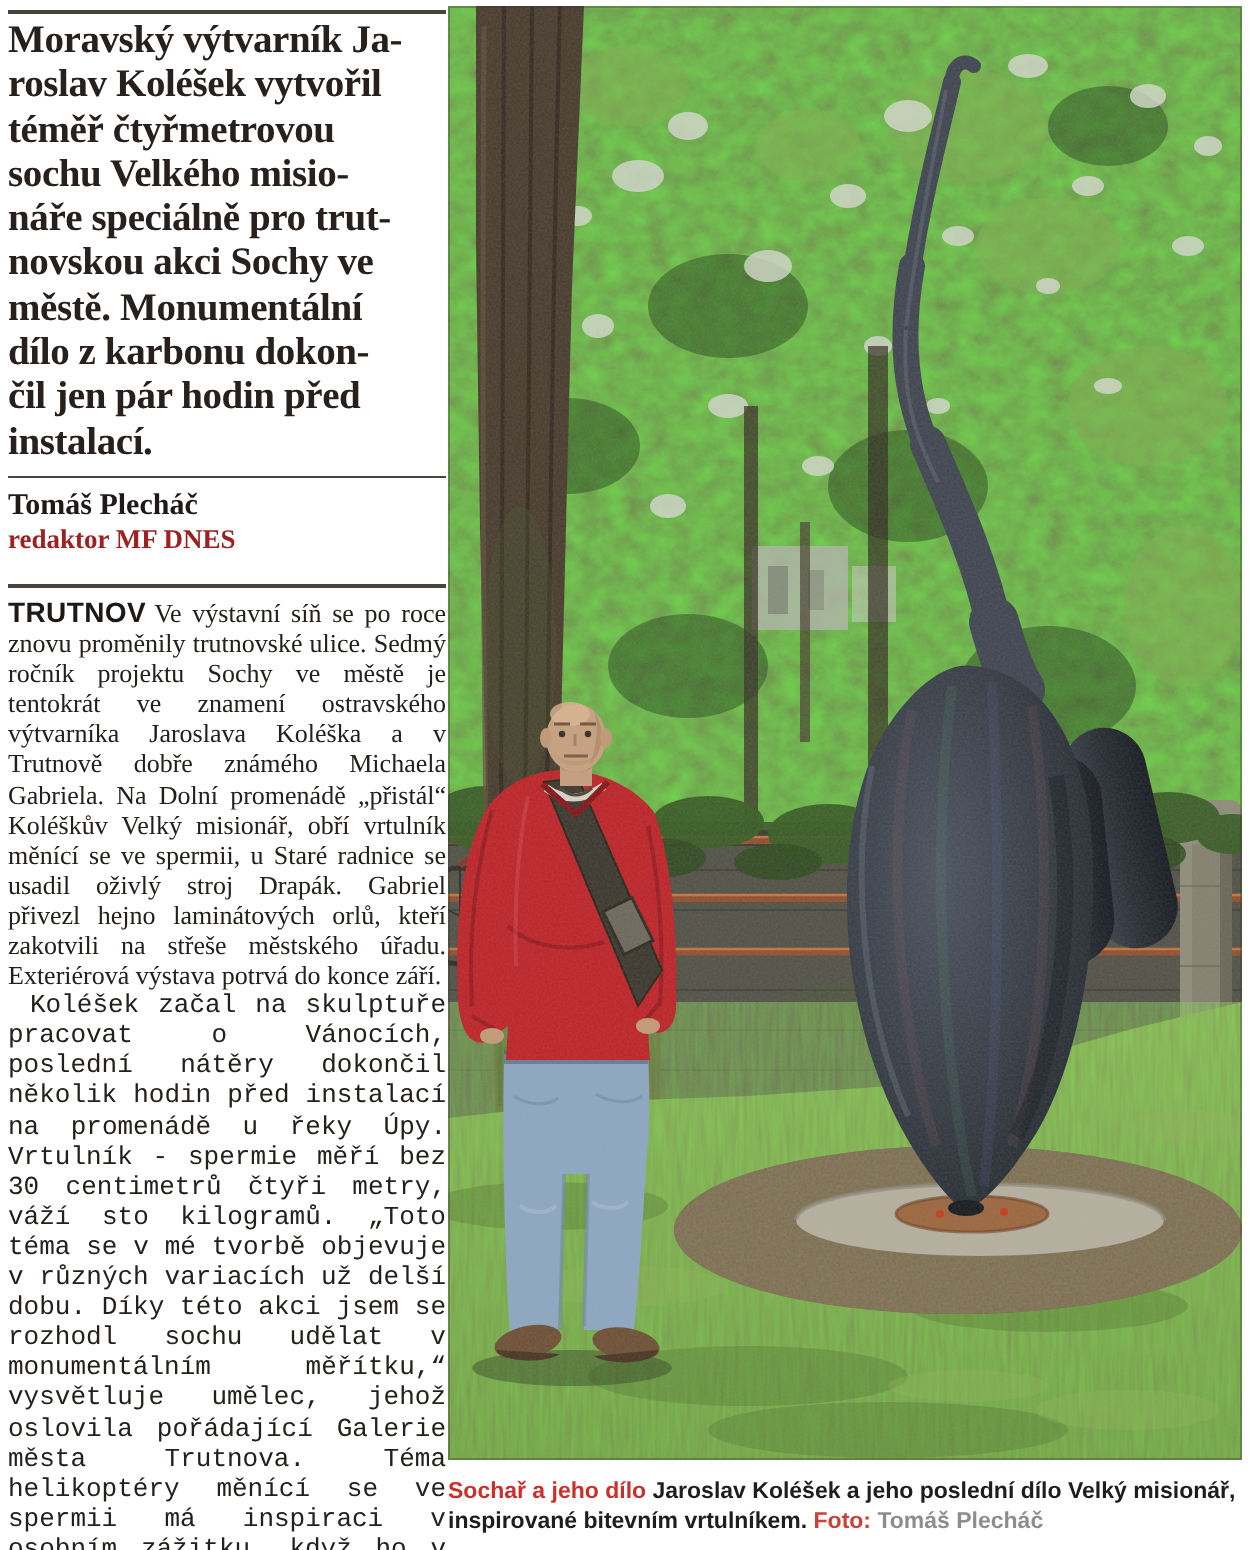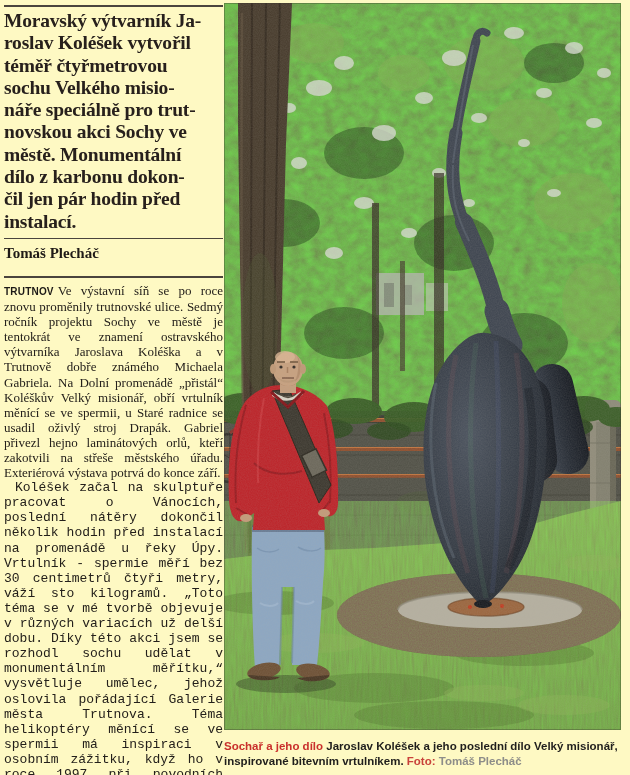--- a/index.html
+++ b/index.html
@@ -1,18 +1,18 @@
 <!DOCTYPE html>
 <html><head>
 <meta charset="utf-8">
 <style>
   html,body{margin:0;padding:0;background:#b9b5ad;}
   .page{
     position:relative;width:630px;height:775px;overflow:hidden;
-    background:#fef9c3;
+    background:#ffffff;
     font-family:"Liberation Serif",serif;
   }
   
   .col{position:absolute;left:4px;top:0;width:219px;}
   .rule{background:#4a443d;height:2px;width:100%;}
   .rule.top{margin-top:5px;height:2px;}
   .rule.thin{height:1.5px;}
   h1.lead{
     margin:3px 0 0 0;
     font-size:19.5px;line-height:22.3px;font-weight:700;
@@ -24,21 +24,21 @@
   .author{font-weight:700;font-size:15px;line-height:18px;color:#1f1a17;}
   .role{font-weight:700;font-size:13.5px;line-height:16px;color:#9d2121;}
   .bodytext{margin-top:5px;color:#24201b;}
   .bodytext p{
     margin:0;font-size:13px;line-height:15.1px;
     text-align:justify;
   }
   .bodytext p.p2{text-indent:11px;font-family:Liberation Mono, monospace;}
   .dateline{
     font-family:"Liberation Sans",sans-serif;
-    font-weight:700;font-size:10px;letter-spacing:.2px;color:#1c1916;
+    font-weight:700;font-size:14px;letter-spacing:.2px;color:#1c1916;
     padding-right:4px;
   }
   
   .photo{position:absolute;left:224px;top:3px;width:397px;height:727px;}
   .photo svg{display:block;}
   
   .caption{
     position:absolute;left:224px;top:739px;width:397px;
     font-family:"Liberation Sans",sans-serif;
     font-weight:700;font-size:11.5px;line-height:15px;color:#1f1e1c;
@@ -60,20 +60,21 @@
 sochu Velkého misio-
 náře speciálně pro trut-
 novskou akci Sochy ve
 městě. Monumentální
 dílo z karbonu dokon-
 čil jen pár hodin před
 instalací.</h1>
     <div class="rule thin after-lead"></div>
     <div class="byline">
       <div class="author">Tomáš Plecháč</div>
+      <div class="role">redaktor MF DNES</div>
     </div>
     <div class="rule thin"></div>
     <div class="bodytext">
       <p class="p1"><b class="dateline">TRUTNOV</b><span>Ve výstavní síň se po roce znovu proměnily trutnovské ulice. Sedmý ročník projektu Sochy ve městě je tentokrát ve znamení ostravského výtvarníka Jaroslava Koléška a v Trutnově dobře známého Michaela Gabriela. Na Dolní promenádě „přistál“ Koléškův Velký misionář, obří vrtulník měnící se ve spermii, u Staré radnice se usadil oživlý stroj Drapák. Gabriel přivezl hejno laminátových orlů, kteří zakotvili na střeše městského úřadu. Exteriérová výstava potrvá do konce září.</span></p>
       <p class="p2">Koléšek začal na skulptuře pracovat o Vánocích, poslední nátěry dokončil několik hodin před instalací na promenádě u řeky Úpy. Vrtulník - spermie měří bez 30 centimetrů čtyři metry, váží sto kilogramů. „Toto téma se v mé tvorbě objevuje v různých variacích už delší dobu. Díky této akci jsem se rozhodl sochu udělat v monumentálním měřítku,“ vysvětluje umělec, jehož oslovila pořádající Galerie města Trutnova. Téma helikoptéry měnící se ve spermii má inspiraci v osobním zážitku, když ho v roce 1997 při povodních evakuoval vojenský bitevní vrtulník.</p>
     </div>
   </div>
 
   <div class="photo">
   <svg width="397" height="727" viewBox="0 0 397 727">

